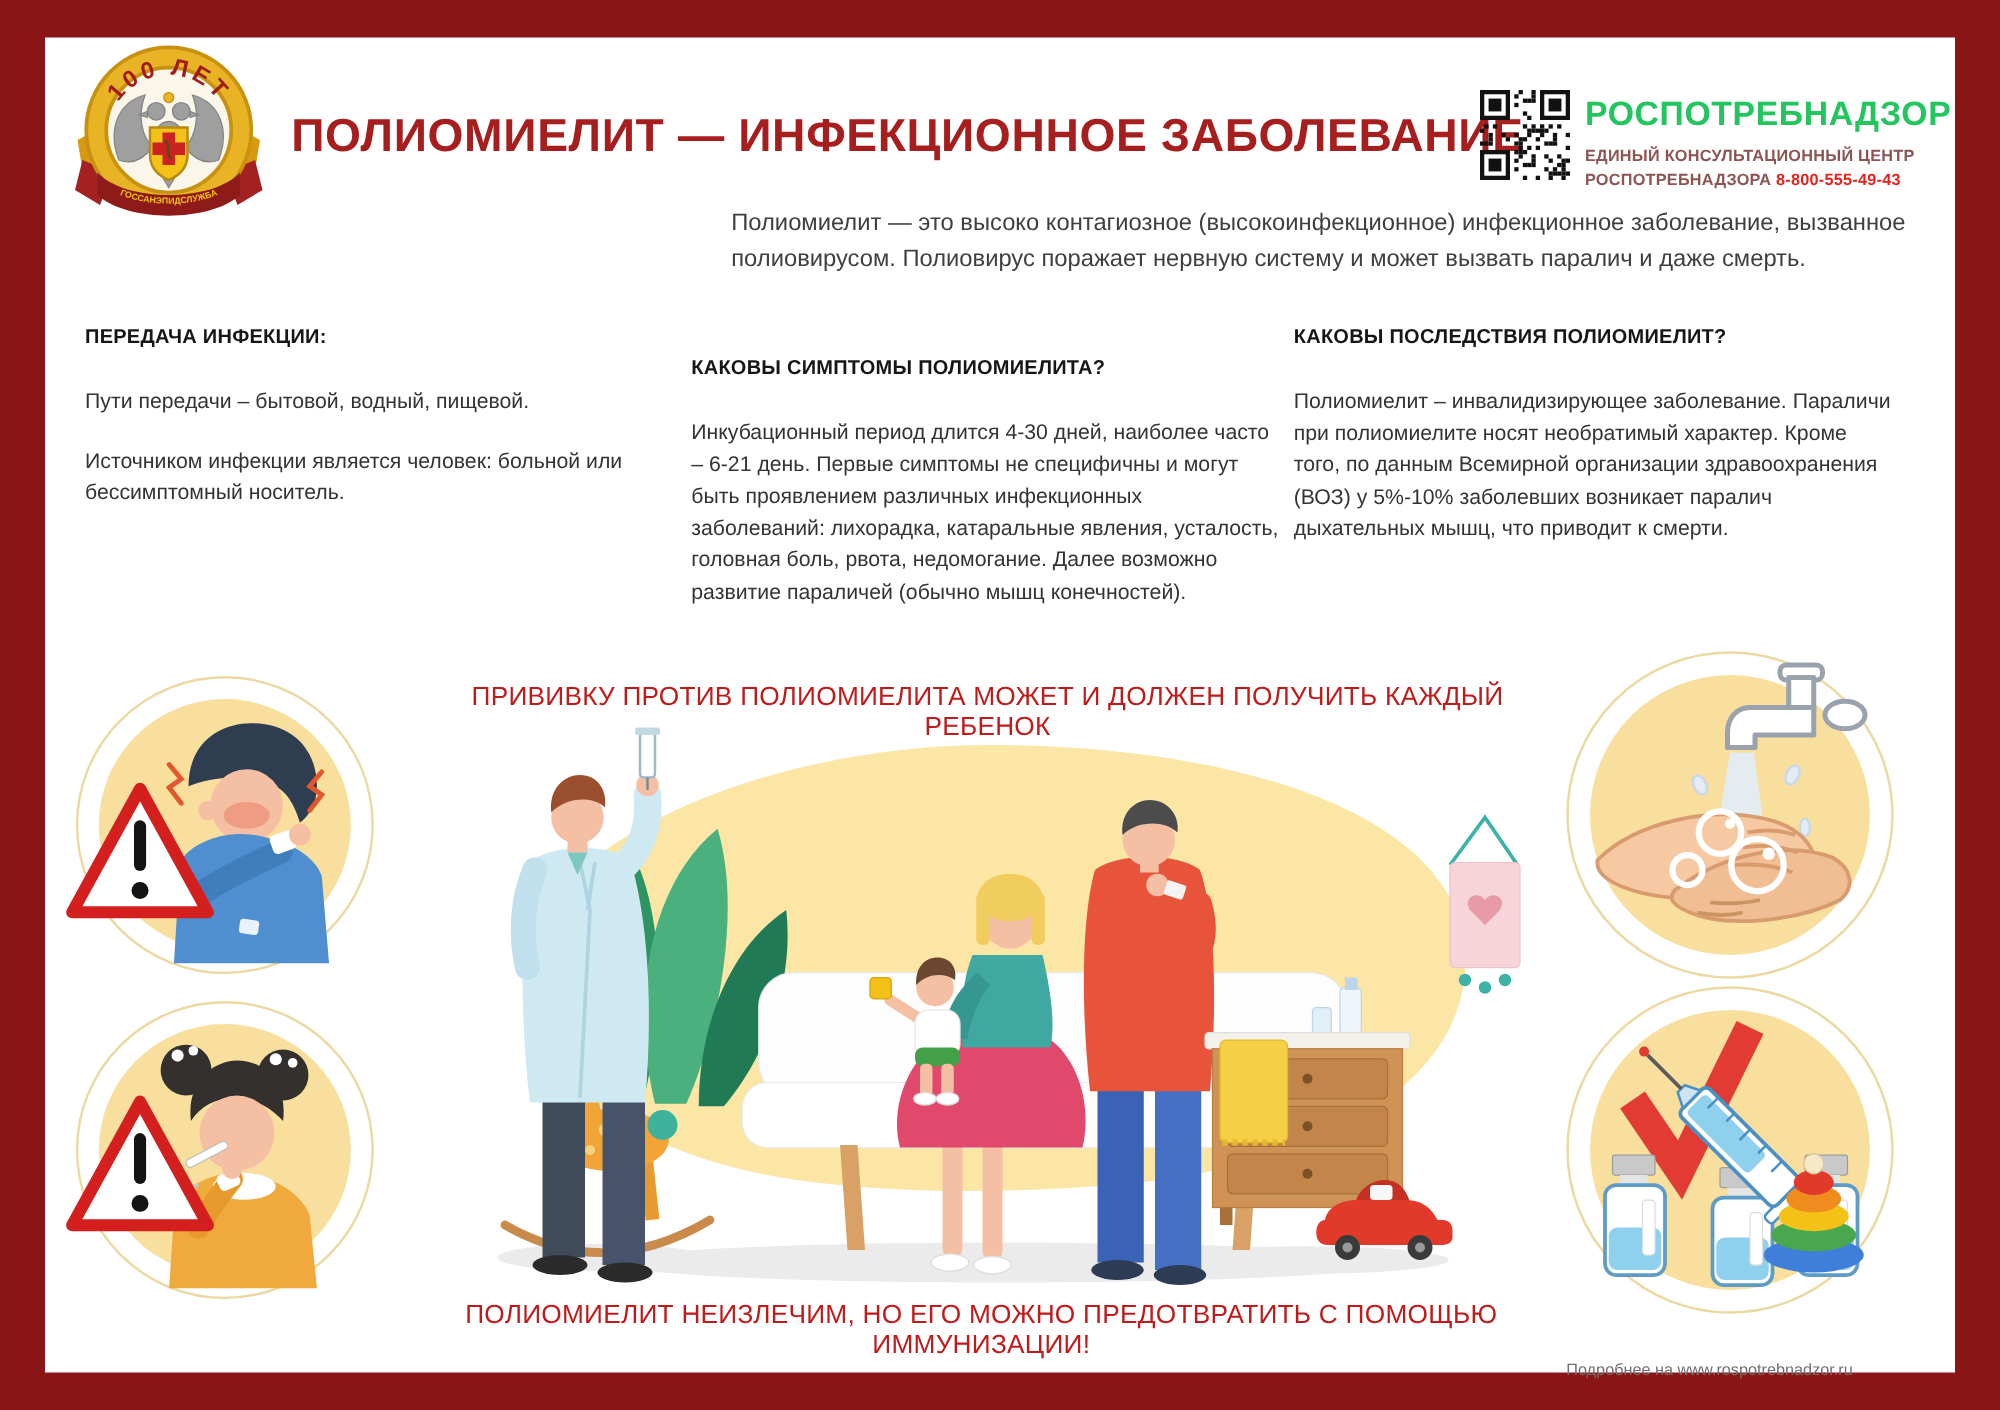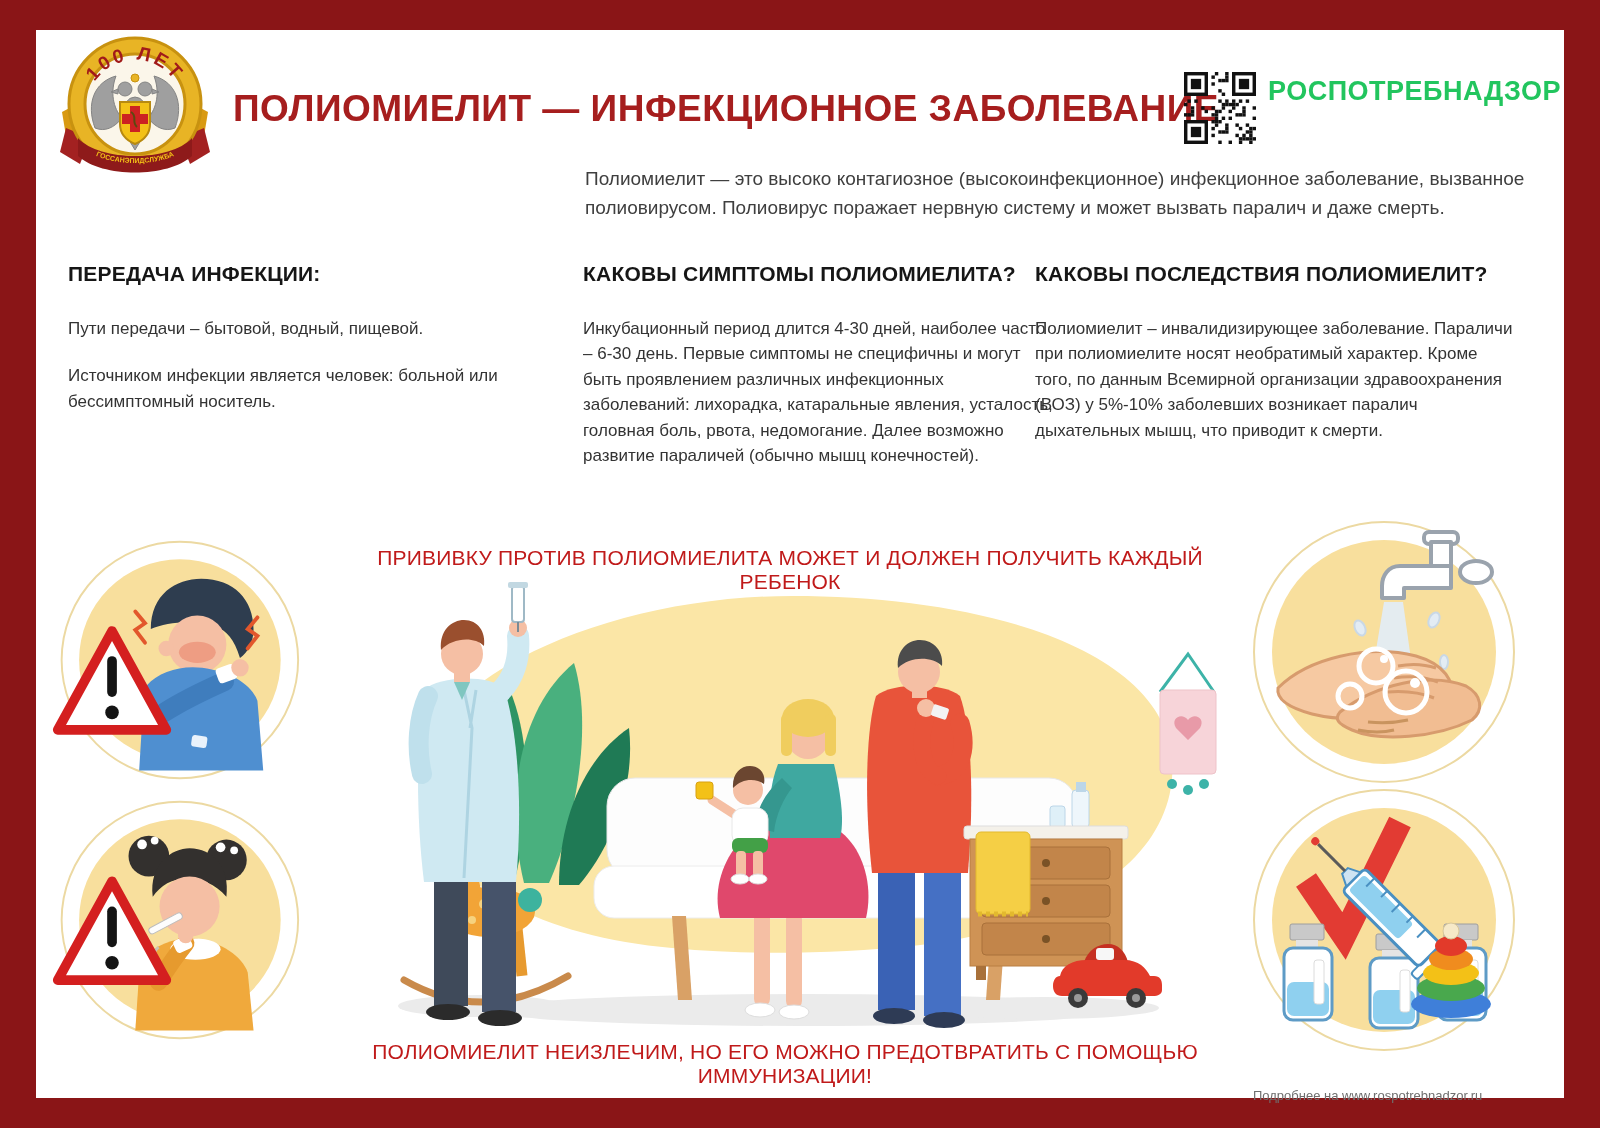--- a/index.html
+++ b/index.html
@@ -7,24 +7,24 @@
           font-family:"Liberation Sans","DejaVu Sans",sans-serif;}
   .inner{position:absolute;left:36px;top:30px;right:36px;bottom:30px;background:#ffffff;}
   .abs{position:absolute;}
   .title{left:233px;top:88px;width:960px;font-size:37px;font-weight:800;color:#a61e1e;
          letter-spacing:.5px;white-space:nowrap;}
   .agency-name{left:1268px;top:76px;font-size:27px;font-weight:800;color:#22c55e;letter-spacing:.5px;}
   .agency-lines{left:1268px;top:116px;font-size:13px;font-weight:700;color:#8d5454;line-height:1.45;letter-spacing:.2px;}
   .agency-lines .phone{color:#e3231f;}
   .intro{left:585px;top:164px;width:955px;font-size:19px;color:#3f3f3f;line-height:1.55;}
   .col{top:258px;font-size:17px;color:#333;line-height:1.5;}
-  .col h3{margin:0 0 26px 0;font-size:21px;font-weight:800;color:#161616;letter-spacing:.2px;}
+  .col h3{margin:0 0 26px 0;font-size:16px;font-weight:800;color:#161616;letter-spacing:.2px;}
   .col p{margin:0 0 22px 0;}
   .col1{left:68px;width:478px;}
-  .col2{left:583px;width:470px;}
+  .col2{left:553px;width:470px;margin-top:25px;}
   .col3{left:1035px;width:478px;}
   .banner{font-weight:400;color:#c01a1a;text-align:center;font-size:21px;letter-spacing:.2px;}
   .banner-mid{left:360px;top:546px;width:860px;}
   .banner-bottom{left:320px;top:1040px;width:930px;text-align:center;}
   .footer-note{left:1253px;top:1088px;font-size:13px;color:#6f6f6f;}
   svg{display:block;}
 </style>
 </head>
 <body>
 
@@ -156,31 +156,36 @@
       <rect x="1" y="1" width="5" height="5" fill="#fff"></rect>
       <rect x="2" y="2" width="3" height="3" fill="#111"></rect>
       <rect x="14" y="0" width="7" height="7" fill="#111"></rect>
       <rect x="15" y="1" width="5" height="5" fill="#fff"></rect>
       <rect x="16" y="2" width="3" height="3" fill="#111"></rect>
       <rect x="0" y="14" width="7" height="7" fill="#111"></rect>
       <rect x="1" y="15" width="5" height="5" fill="#fff"></rect>
       <rect x="2" y="16" width="3" height="3" fill="#111"></rect>
     </svg>
   <div class="abs agency-name">РОСПОТРЕБНАДЗОР</div>
+  <div class="abs agency-lines">
+    <span>ЕДИНЫЙ КОНСУЛЬТАЦИОННЫЙ ЦЕНТР</span><br>
+    <span>РОСПОТРЕБНАДЗОРА</span>
+    <span class="phone">8-800-555-49-43</span>
+  </div>
 
   <div class="abs intro">Полиомиелит — это высоко контагиозное (высокоинфекционное) инфекционное заболевание, вызванное полиовирусом. Полиовирус поражает нервную систему и может вызвать паралич и даже смерть.</div>
 
   <div class="abs col col1">
     <h3>ПЕРЕДАЧА ИНФЕКЦИИ:</h3>
     <p>Пути передачи – бытовой, водный, пищевой.</p>
     <p>Источником инфекции является человек: больной или бессимптомный носитель.</p>
   </div>
   <div class="abs col col2">
     <h3>КАКОВЫ СИМПТОМЫ ПОЛИОМИЕЛИТА?</h3>
-    <p>Инкубационный период длится 4-30 дней, наиболее часто – 6-30 день. Первые симптомы не специфичны и могут быть проявлением различных инфекционных заболеваний: лихорадка, катаральные явления, усталость, головная боль, рвота, недомогание. Далее возможно развитие параличей (обычно мышц конечностей).</p>
+    <p>Инкубационный период длится 4-30 дней, наиболее часто – 6-21 день. Первые симптомы не специфичны и могут быть проявлением различных инфекционных заболеваний: лихорадка, катаральные явления, усталость, головная боль, рвота, недомогание. Далее возможно развитие параличей (обычно мышц конечностей).</p>
   </div>
   <div class="abs col col3">
     <h3>КАКОВЫ ПОСЛЕДСТВИЯ ПОЛИОМИЕЛИТ?</h3>
     <p>Полиомиелит – инвалидизирующее заболевание. Параличи при полиомиелите носят необратимый характер. Кроме того, по данным Всемирной организации здравоохранения (ВОЗ) у 5%-10% заболевших возникает паралич дыхательных мышц, что приводит к смерти.</p>
   </div>
 
   <div class="abs banner banner-mid">ПРИВИВКУ ПРОТИВ ПОЛИОМИЕЛИТА МОЖЕТ И ДОЛЖЕН ПОЛУЧИТЬ КАЖДЫЙ РЕБЕНОК</div>
 
   <svg class="abs" style="left:50px;top:536px;" width="252" height="252" viewBox="0 0 260 260">
     <circle cx="134" cy="128" r="122" fill="#ffffff" stroke="#ecd9a2" stroke-width="2"></circle>

